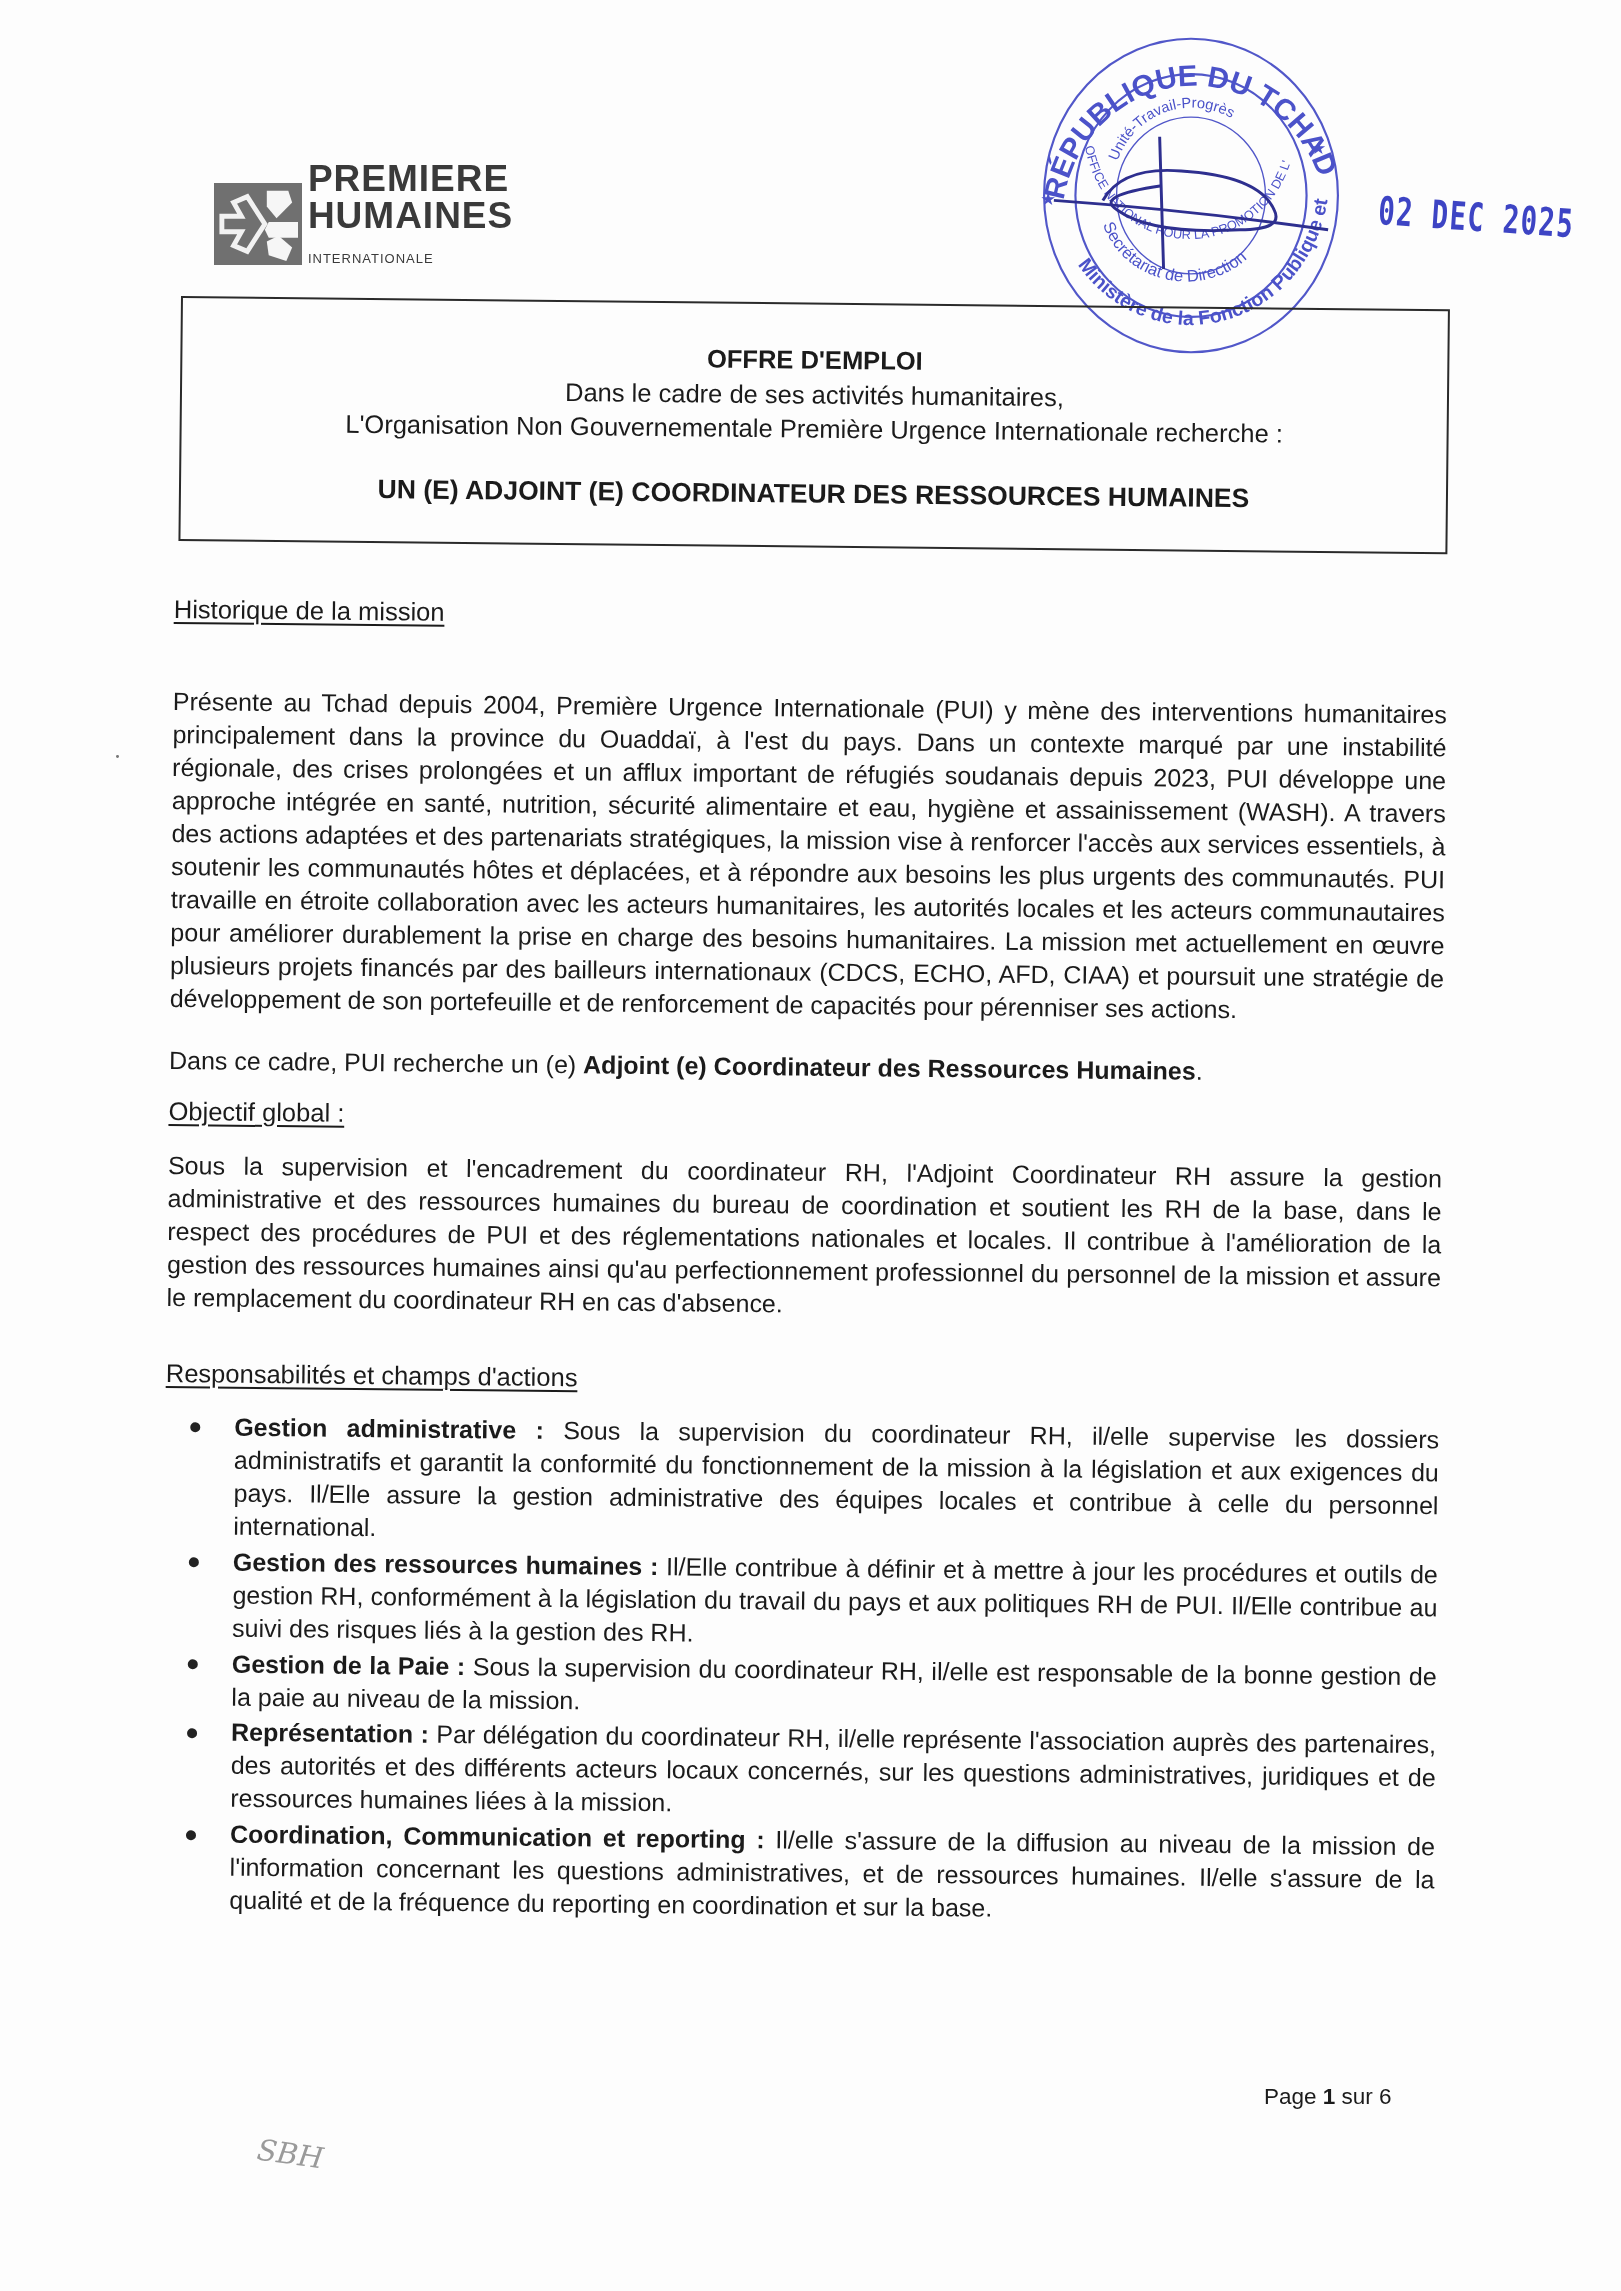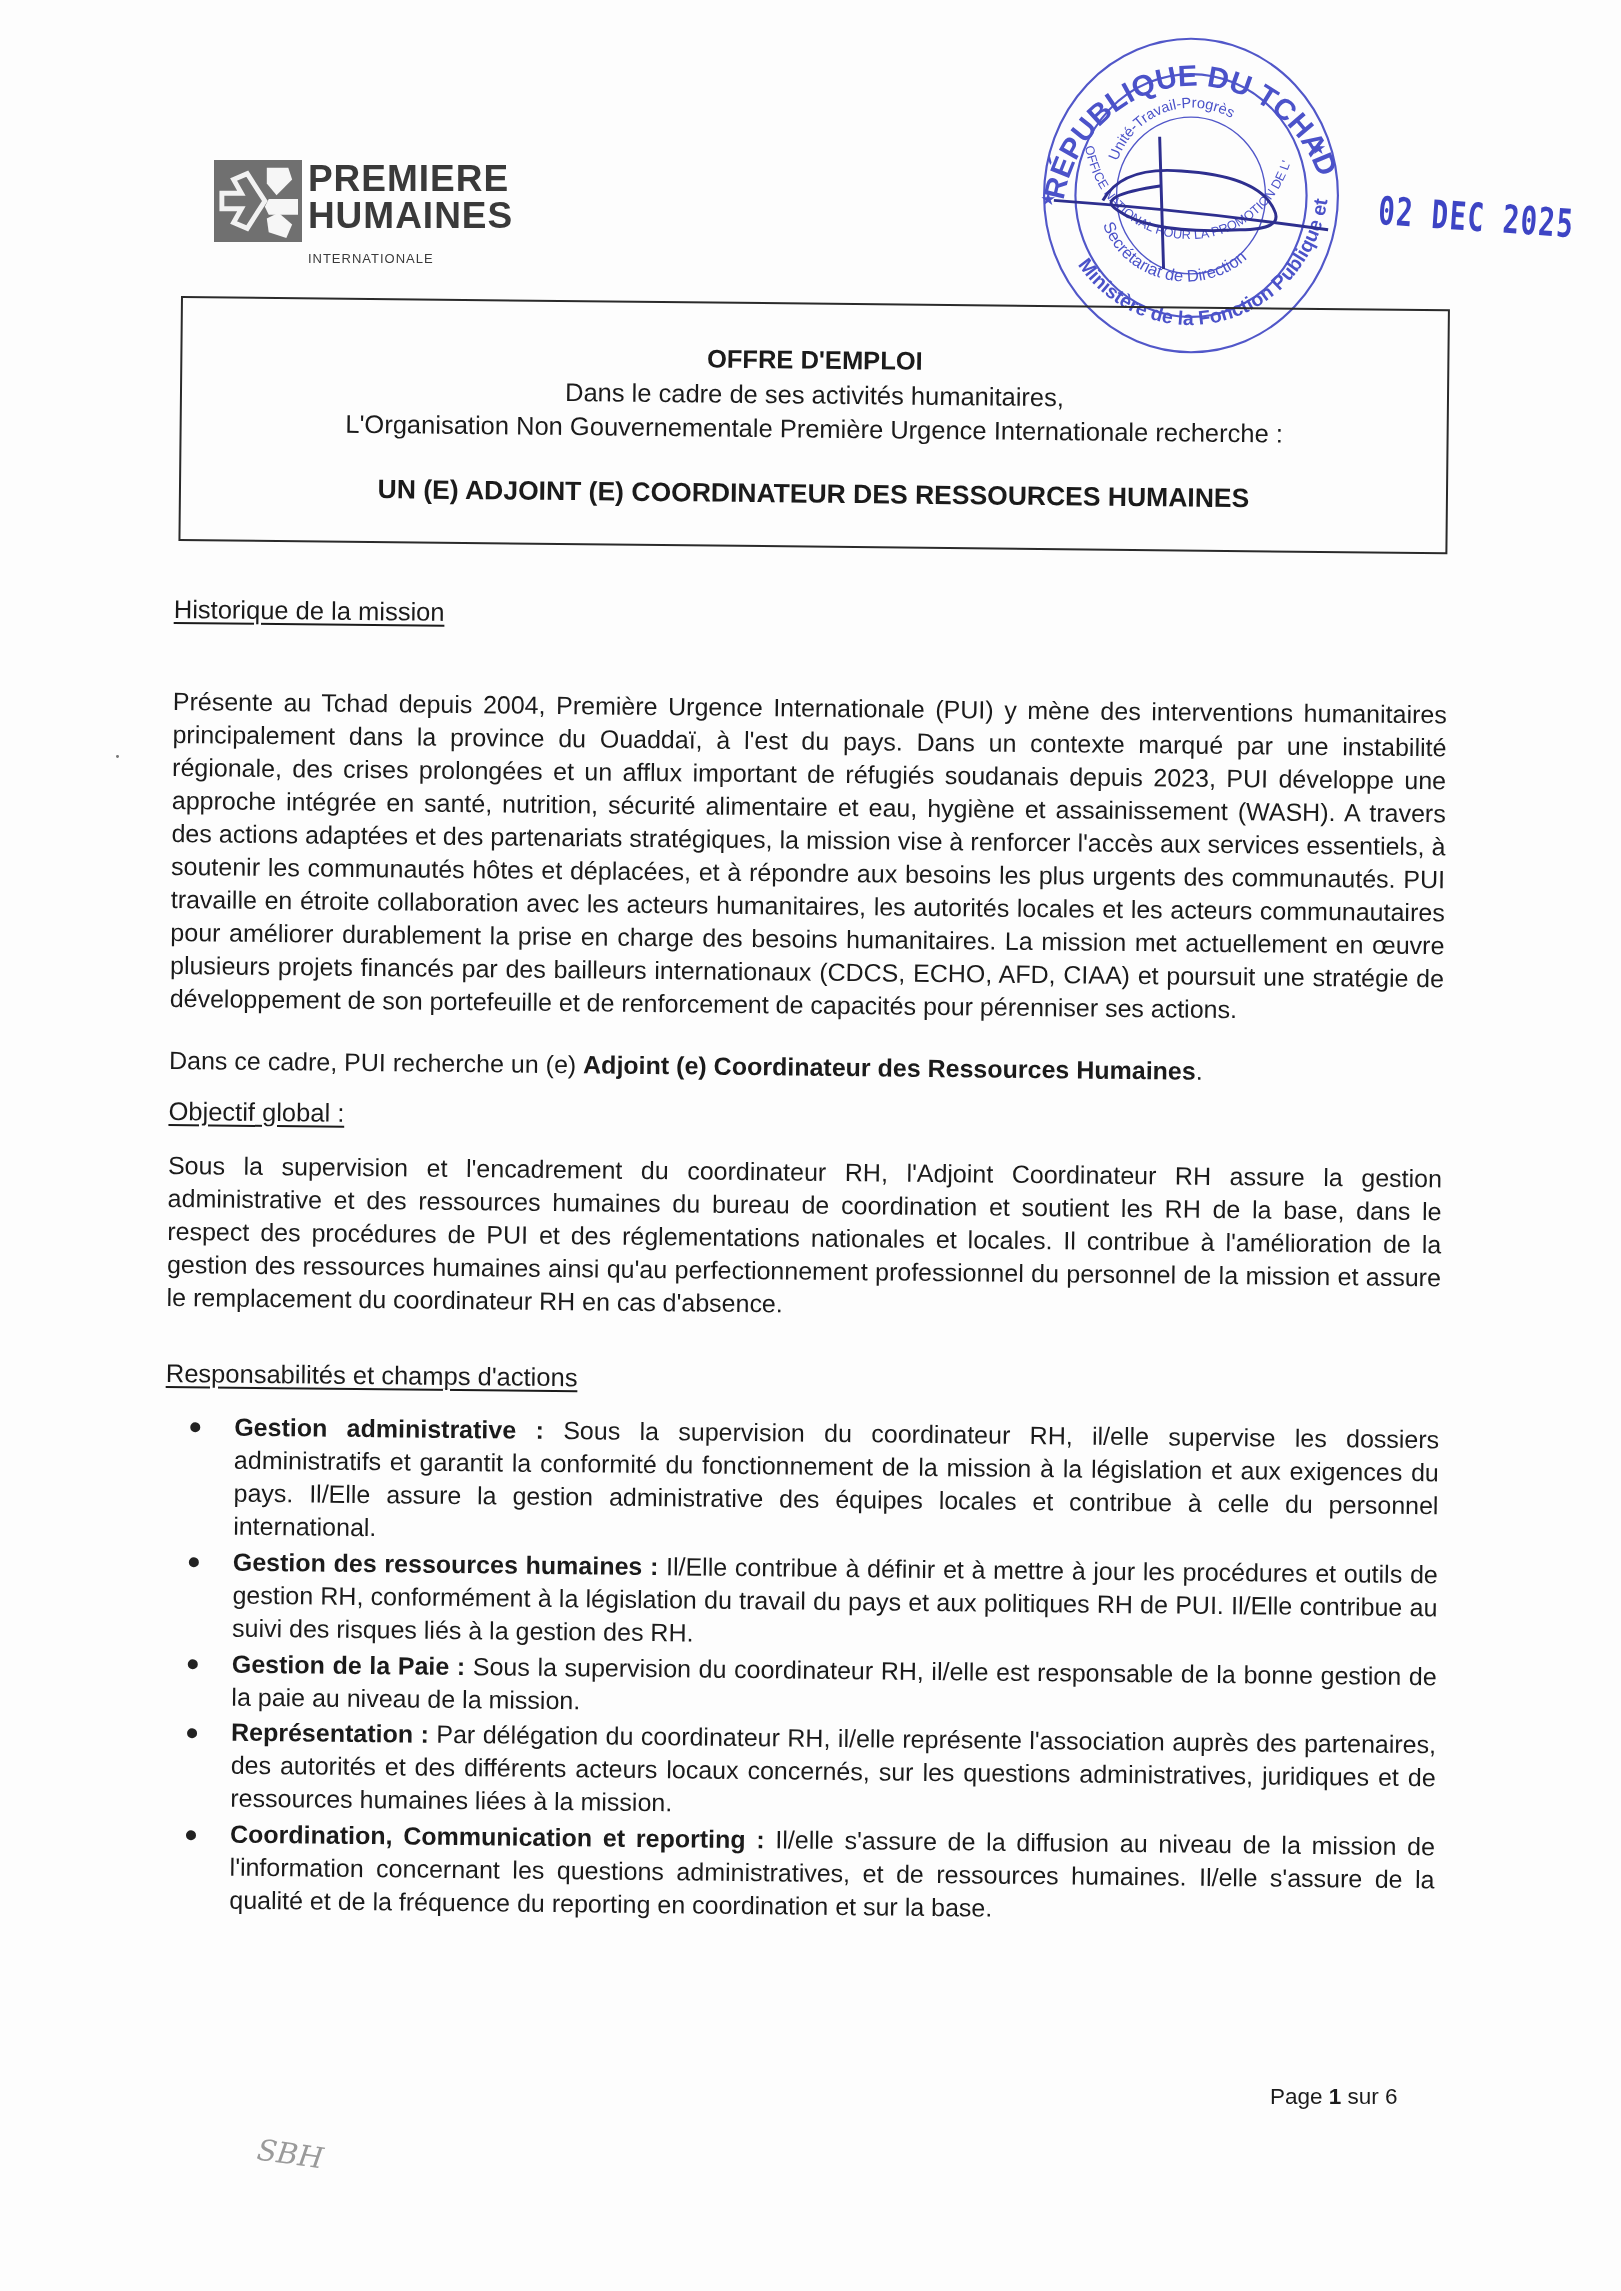--- a/index.html
+++ b/index.html
@@ -4,21 +4,21 @@
   <style>
     html, body { margin: 0; padding: 0; background: #ffffff; }
     body {
       width: 1621px; height: 2292px; position: relative; overflow: hidden;
       font-family: "Liberation Sans", sans-serif; color: #1b1b1b;
       background: #fdfdfd;
     }
     .page { position: absolute; inset: 0; }
 
     
-    .logo { position: absolute; left: 214px; top: 160px; display: flex; align-items: flex-start; gap: 5.9px; }
+    .logo { position: absolute; left: 214px; top: 160px; display: flex; align-items: flex-end; gap: 5.9px; }
     .logo-mark { width: 88px; height: 82px; background: #6e6e6e; position: relative; }
     .logo-mark svg { position: absolute; inset: 0; }
     .logo-text { display: flex; flex-direction: column; line-height: 1; }
     .logo-l1, .logo-l2 { font-size: 37px; font-weight: 700; letter-spacing: 1px; color: #3a3a3a; }
     .logo-l3 { font-size: 13px; letter-spacing: 1px; color: #3a3a3a; margin-top: 18px; }
 
     
     .stamp { position: absolute; left: 1034px; top: 29px; width: 314px; height: 333px; }
     .date-stamp {
       position: absolute; left: 1380px; top: 188px; color: #3d44c4;
@@ -51,21 +51,21 @@
     .obj-text { margin-top: 21.6px; }
     .resp-title { margin-top: 43px; }
     ul.resp { list-style: none; margin: 19.6px 0 0 0; padding: 0 0 0 69px; }
     ul.resp li { position: relative; text-align: justify; margin-bottom: 2.9px; }
     ul.resp li::before {
       content: ""; position: absolute; left: -44px; top: 12.7px; width: 9.8px; height: 9.8px;
       background: #222; border-radius: 50%;
     }
     .bul-label { font-weight: 700; }
 
-    .page-num { position: absolute; left: 1264px; top: 2084px; font-size: 22.5px; margin-left: 6px; }
+    .page-num { position: absolute; left: 1264px; top: 2084px; font-size: 22.5px; }
     .page-num b { font-weight: 700; }
     .initials {
       position: absolute; left: 257px; top: 2137px; font-family: "DejaVu Serif", serif;
       font-size: 29px; color: #9a9a9a; font-style: italic; transform: rotate(8deg);
     }
     .speck { position: absolute; left: 116px; top: 755px; width: 2.9px; height: 2.9px; background: #777; border-radius: 50%; }
   </style>
 </head>
 <body>
 

